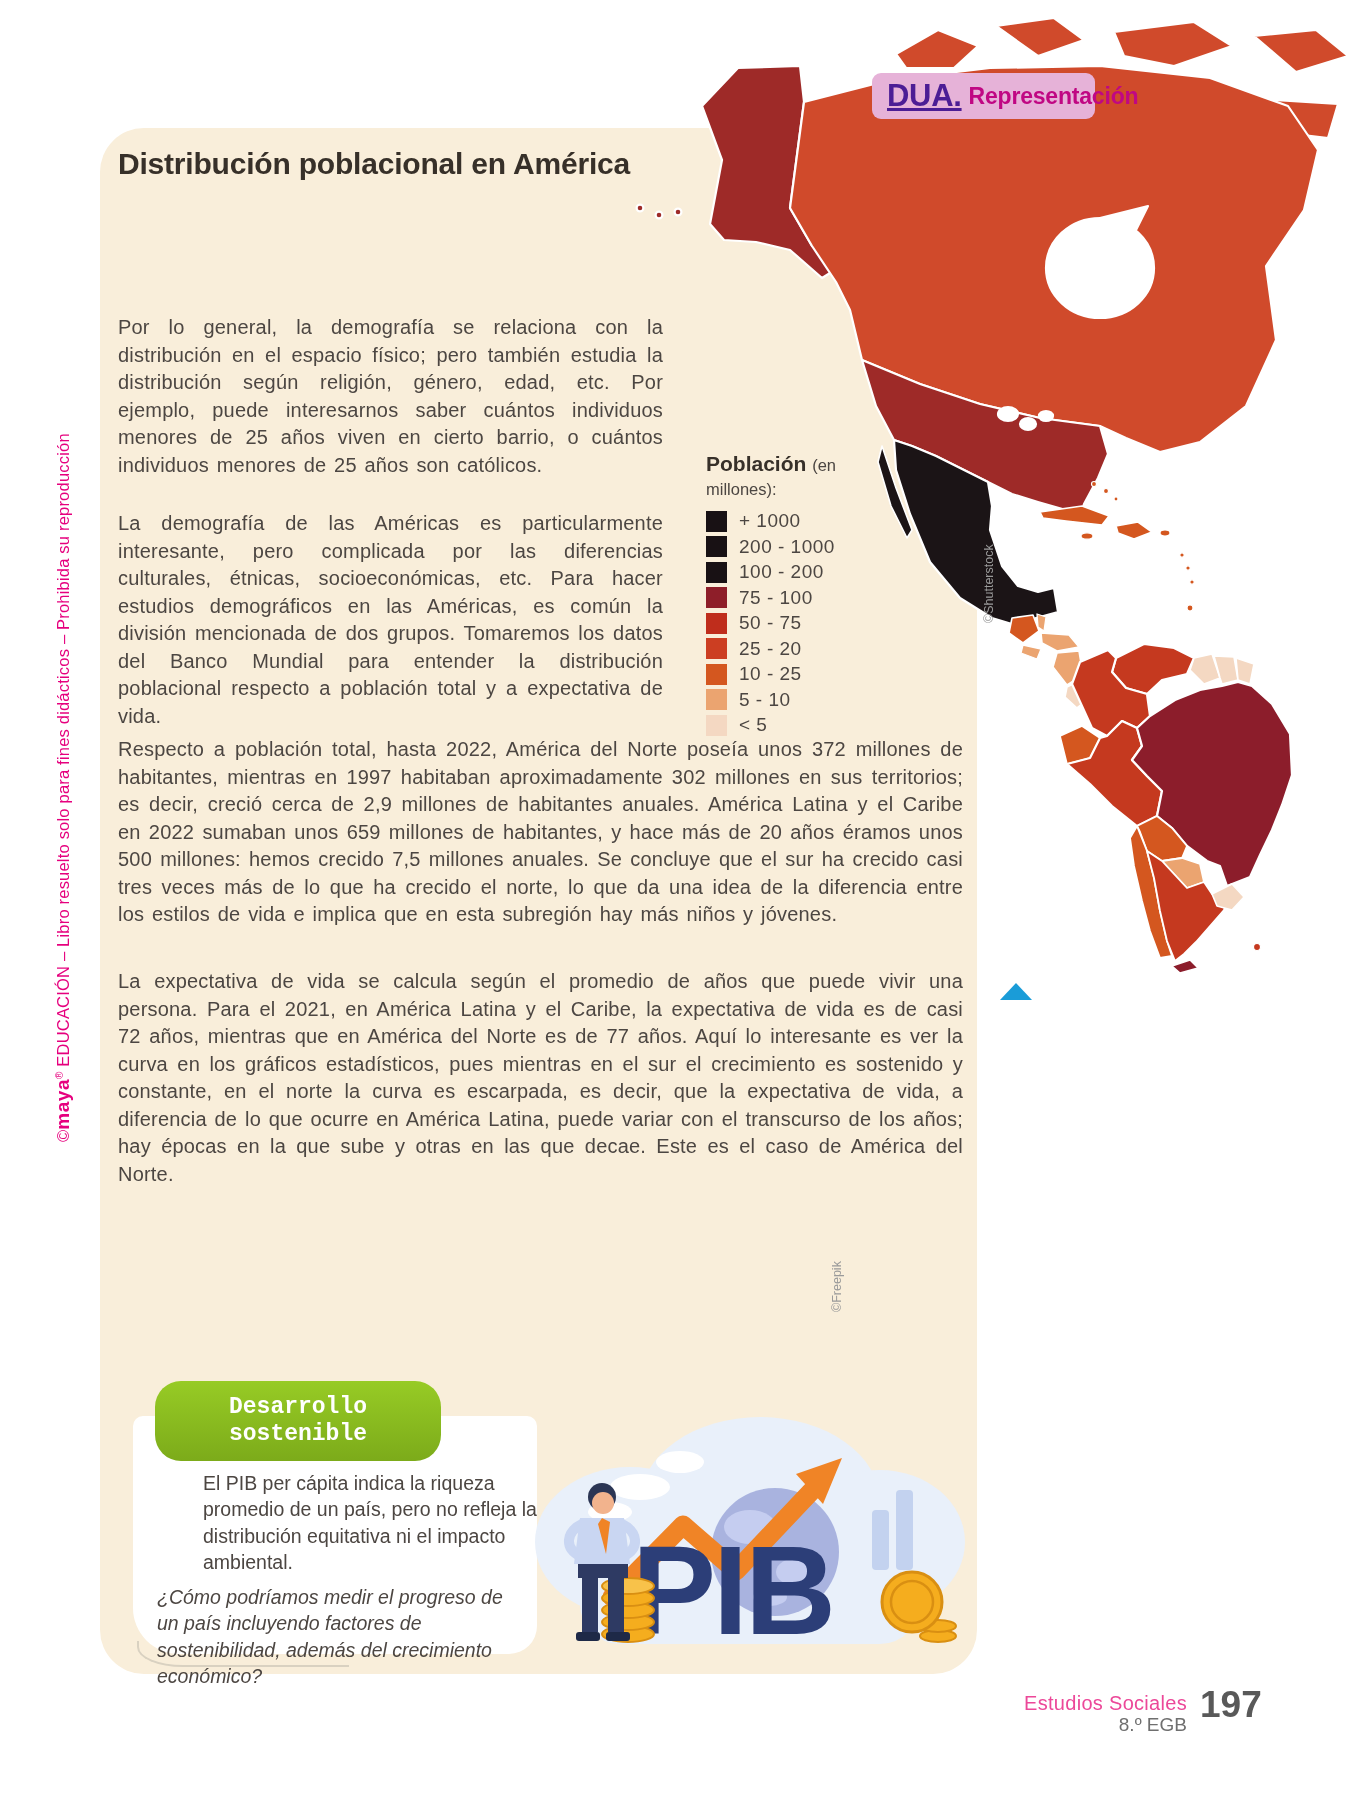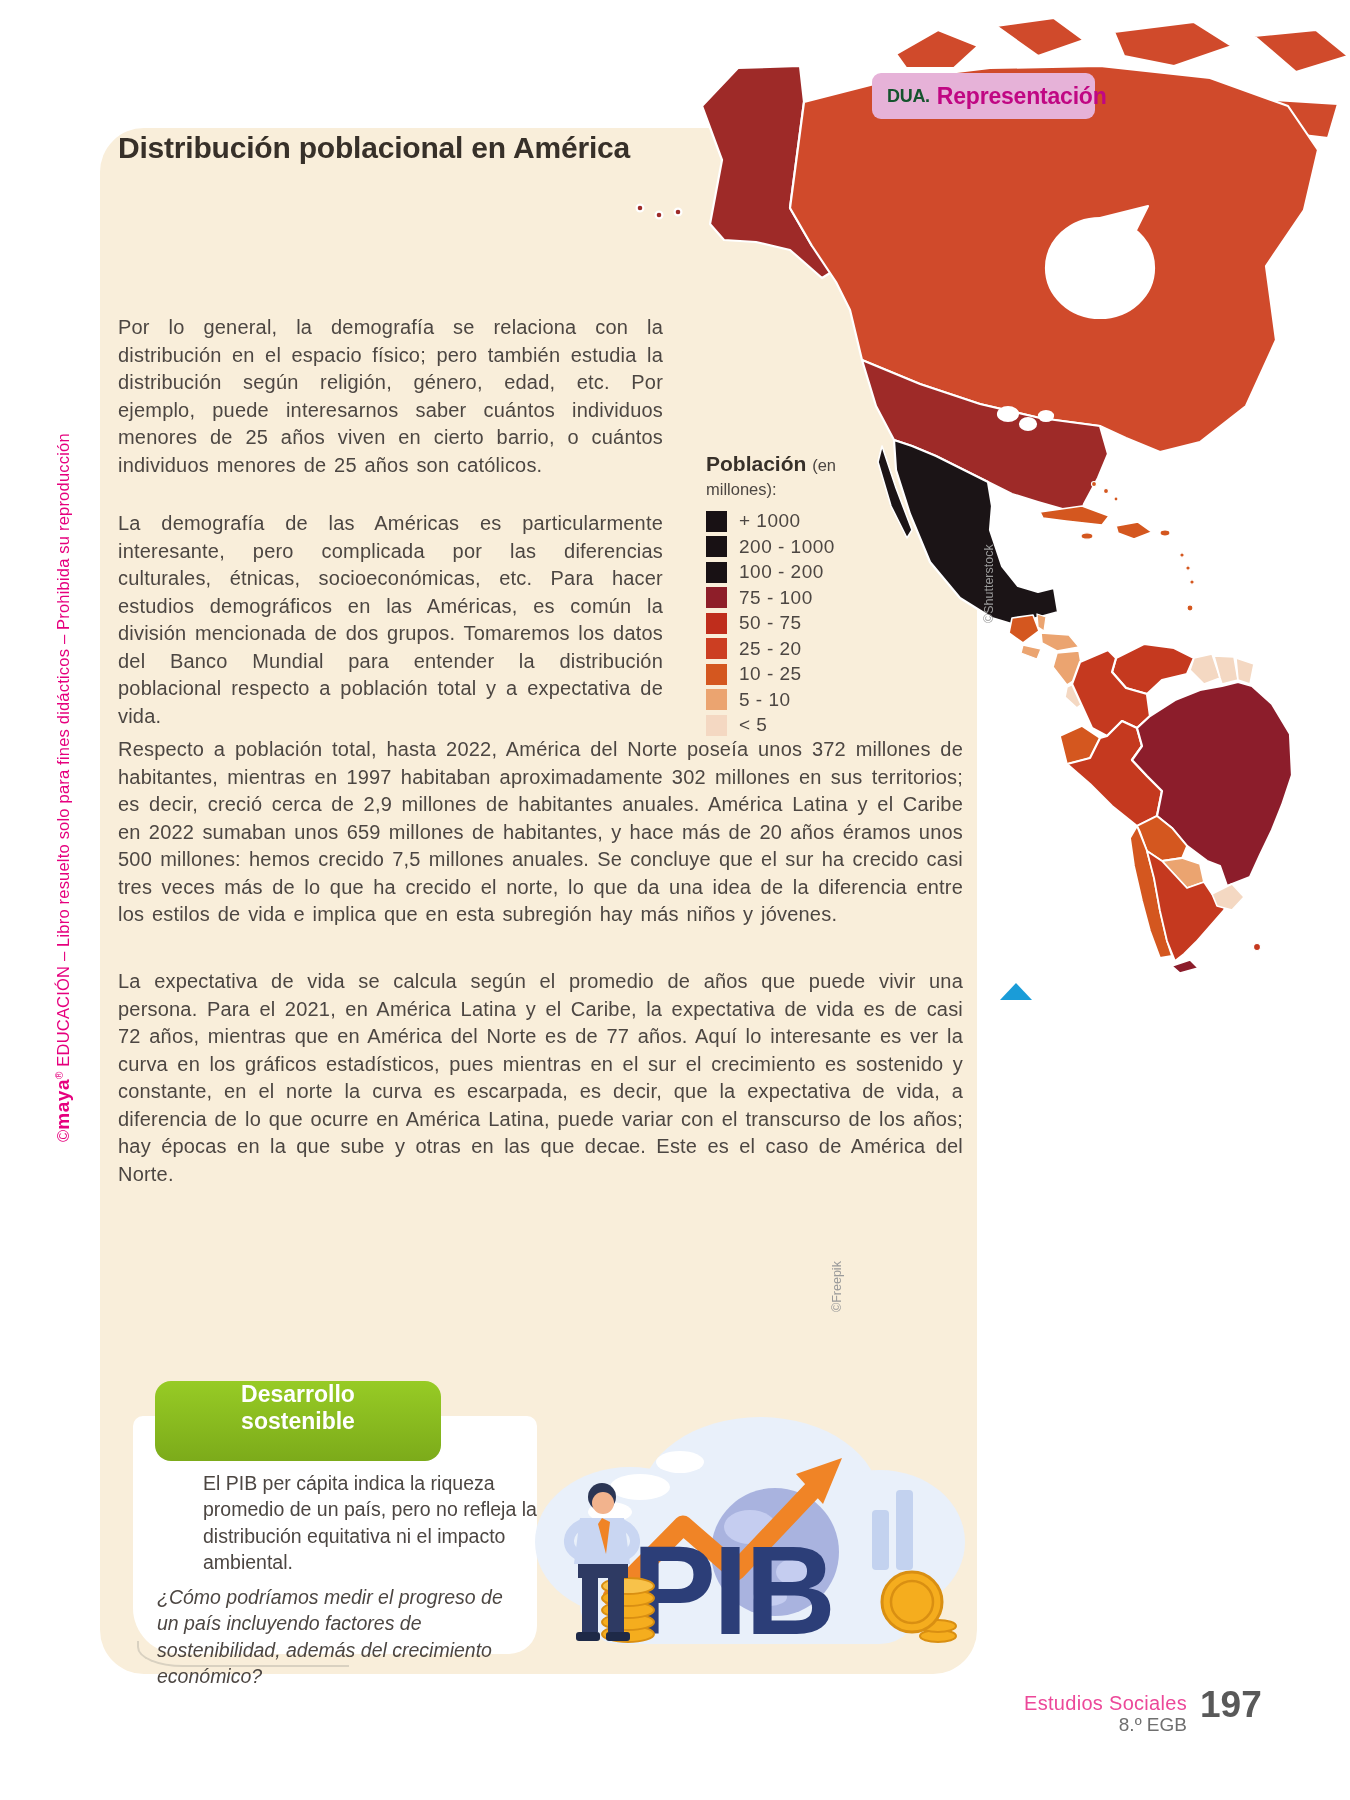--- a/index.html
+++ b/index.html
@@ -2,39 +2,39 @@
 <html><head>
 <meta charset="utf-8">
 <style>
   html,body{margin:0;padding:0;background:#ffffff;}
   #page{position:relative;width:1350px;height:1800px;background:#ffffff;overflow:hidden;
         font-family:"Liberation Sans",sans-serif;}
   
   .panel{position:absolute;left:100px;top:128px;width:877px;height:1546px;
          background:#f9eeda;border-radius:44px;}
   
-  .title{position:absolute;left:118px;top:110px;width:560px;font-size:30px;line-height:36px;
+  .title{position:absolute;left:118px;top:126px;width:560px;font-size:30px;line-height:36px;
          font-weight:bold;color:#373029;letter-spacing:-0.2px;}
   .para{position:absolute;left:118px;color:#4c4642;font-size:20px;line-height:27.5px;
         text-align:justify;letter-spacing:0.2px;word-spacing:2px;}
   .para.narrow{width:545px;}
   .para.wide{width:845px;}
   
   .legend{position:absolute;left:706px;top:452px;width:200px;}
   .legend-title{font-size:21px;font-weight:bold;color:#373029;margin-bottom:10px;}
   .legend-title .sub{font-size:16.5px;font-weight:normal;color:#4c4642;}
   .lrow{display:flex;align-items:center;margin-bottom:3.5px;}
   .lswatch{width:21px;height:21px;flex:0 0 21px;}
   .llabel{padding-left:12px;font-size:19px;color:#4c4642;letter-spacing:0.5px;}
   
   #map{position:absolute;left:560px;top:10px;width:790px;height:970px;}
   
   .dua{position:absolute;left:872px;top:73px;width:223px;height:46px;background:#e6b2d8;
        border-radius:9px;display:flex;align-items:center;padding-left:15px;box-sizing:border-box;}
-  .dua .p1{color:#14532d;font-weight:800;font-size:18px;letter-spacing:-0.3px;}
+  .dua .p1{color:#4c1d95;font-weight:800;font-size:31px;letter-spacing:-0.3px;text-decoration:underline;}
   .dua .p2{color:#c00783;font-weight:700;font-size:23px;margin-left:7px;letter-spacing:-0.2px;}
   
   .cap{position:absolute;left:1000px;top:983px;width:300px;}
   .cap .tri{width:0;height:0;border-left:16px solid transparent;border-right:16px solid transparent;
             border-bottom:17px solid #1a9cd8;}
   .cap .txt{margin-top:11px;font-size:19.5px;line-height:26.5px;color:#433d38;}
   
   .vcredit{position:absolute;transform:rotate(-90deg);transform-origin:0 0;font-size:12.5px;
            color:#9a9a9a;white-space:nowrap;}
   
@@ -46,23 +46,23 @@
   .note-tail{position:absolute;left:134px;top:1448px;}
   .note{position:absolute;left:133px;top:1416px;width:404px;height:238px;background:#ffffff;
         border-radius:10px 10px 28px 46px;}
   .note::after{content:"";position:absolute;left:4px;bottom:-13px;width:210px;height:24px;
         border-bottom:2px solid #d9d1c1;border-left:2px solid #d9d1c1;
         border-bottom-left-radius:46px 20px;}
   .note .body-text{position:absolute;left:22px;top:34px;width:348px;font-size:19.5px;
         line-height:26.5px;color:#4c4642;margin-left:48px;}
   .note .question{position:absolute;left:24px;top:148px;width:352px;font-size:19.5px;
         line-height:26.5px;color:#4c4642;font-style:italic;}
-  .green-badge{position:absolute;left:155px;top:1381px;width:286px;height:80px;border-radius:16px;
+  .green-badge{position:absolute;left:155px;top:1381px;width:286px;height:80px;border-radius:26px;
         background:linear-gradient(180deg,#97cb25,#7cab1a);color:#ffffff;font-weight:bold;
-        font-size:23px;line-height:27px;text-align:center;box-sizing:border-box;}
+        font-size:23px;line-height:27px;text-align:center;padding-top:13px;box-sizing:border-box;font-family:Liberation Mono, monospace;}
   
   #illus{position:absolute;left:520px;top:1392px;width:450px;height:260px;}
   
   .foot-sub{position:absolute;left:900px;top:1692px;width:287px;text-align:right;font-size:20px;
             color:#ec4899;letter-spacing:0.3px;}
   .foot-grade{position:absolute;left:900px;top:1714px;width:287px;text-align:right;font-size:19px;
             color:#6f6f6f;}
   .foot-num{position:absolute;left:1200px;top:1684px;font-size:37px;font-weight:800;color:#595959;}
 </style>
 </head>

